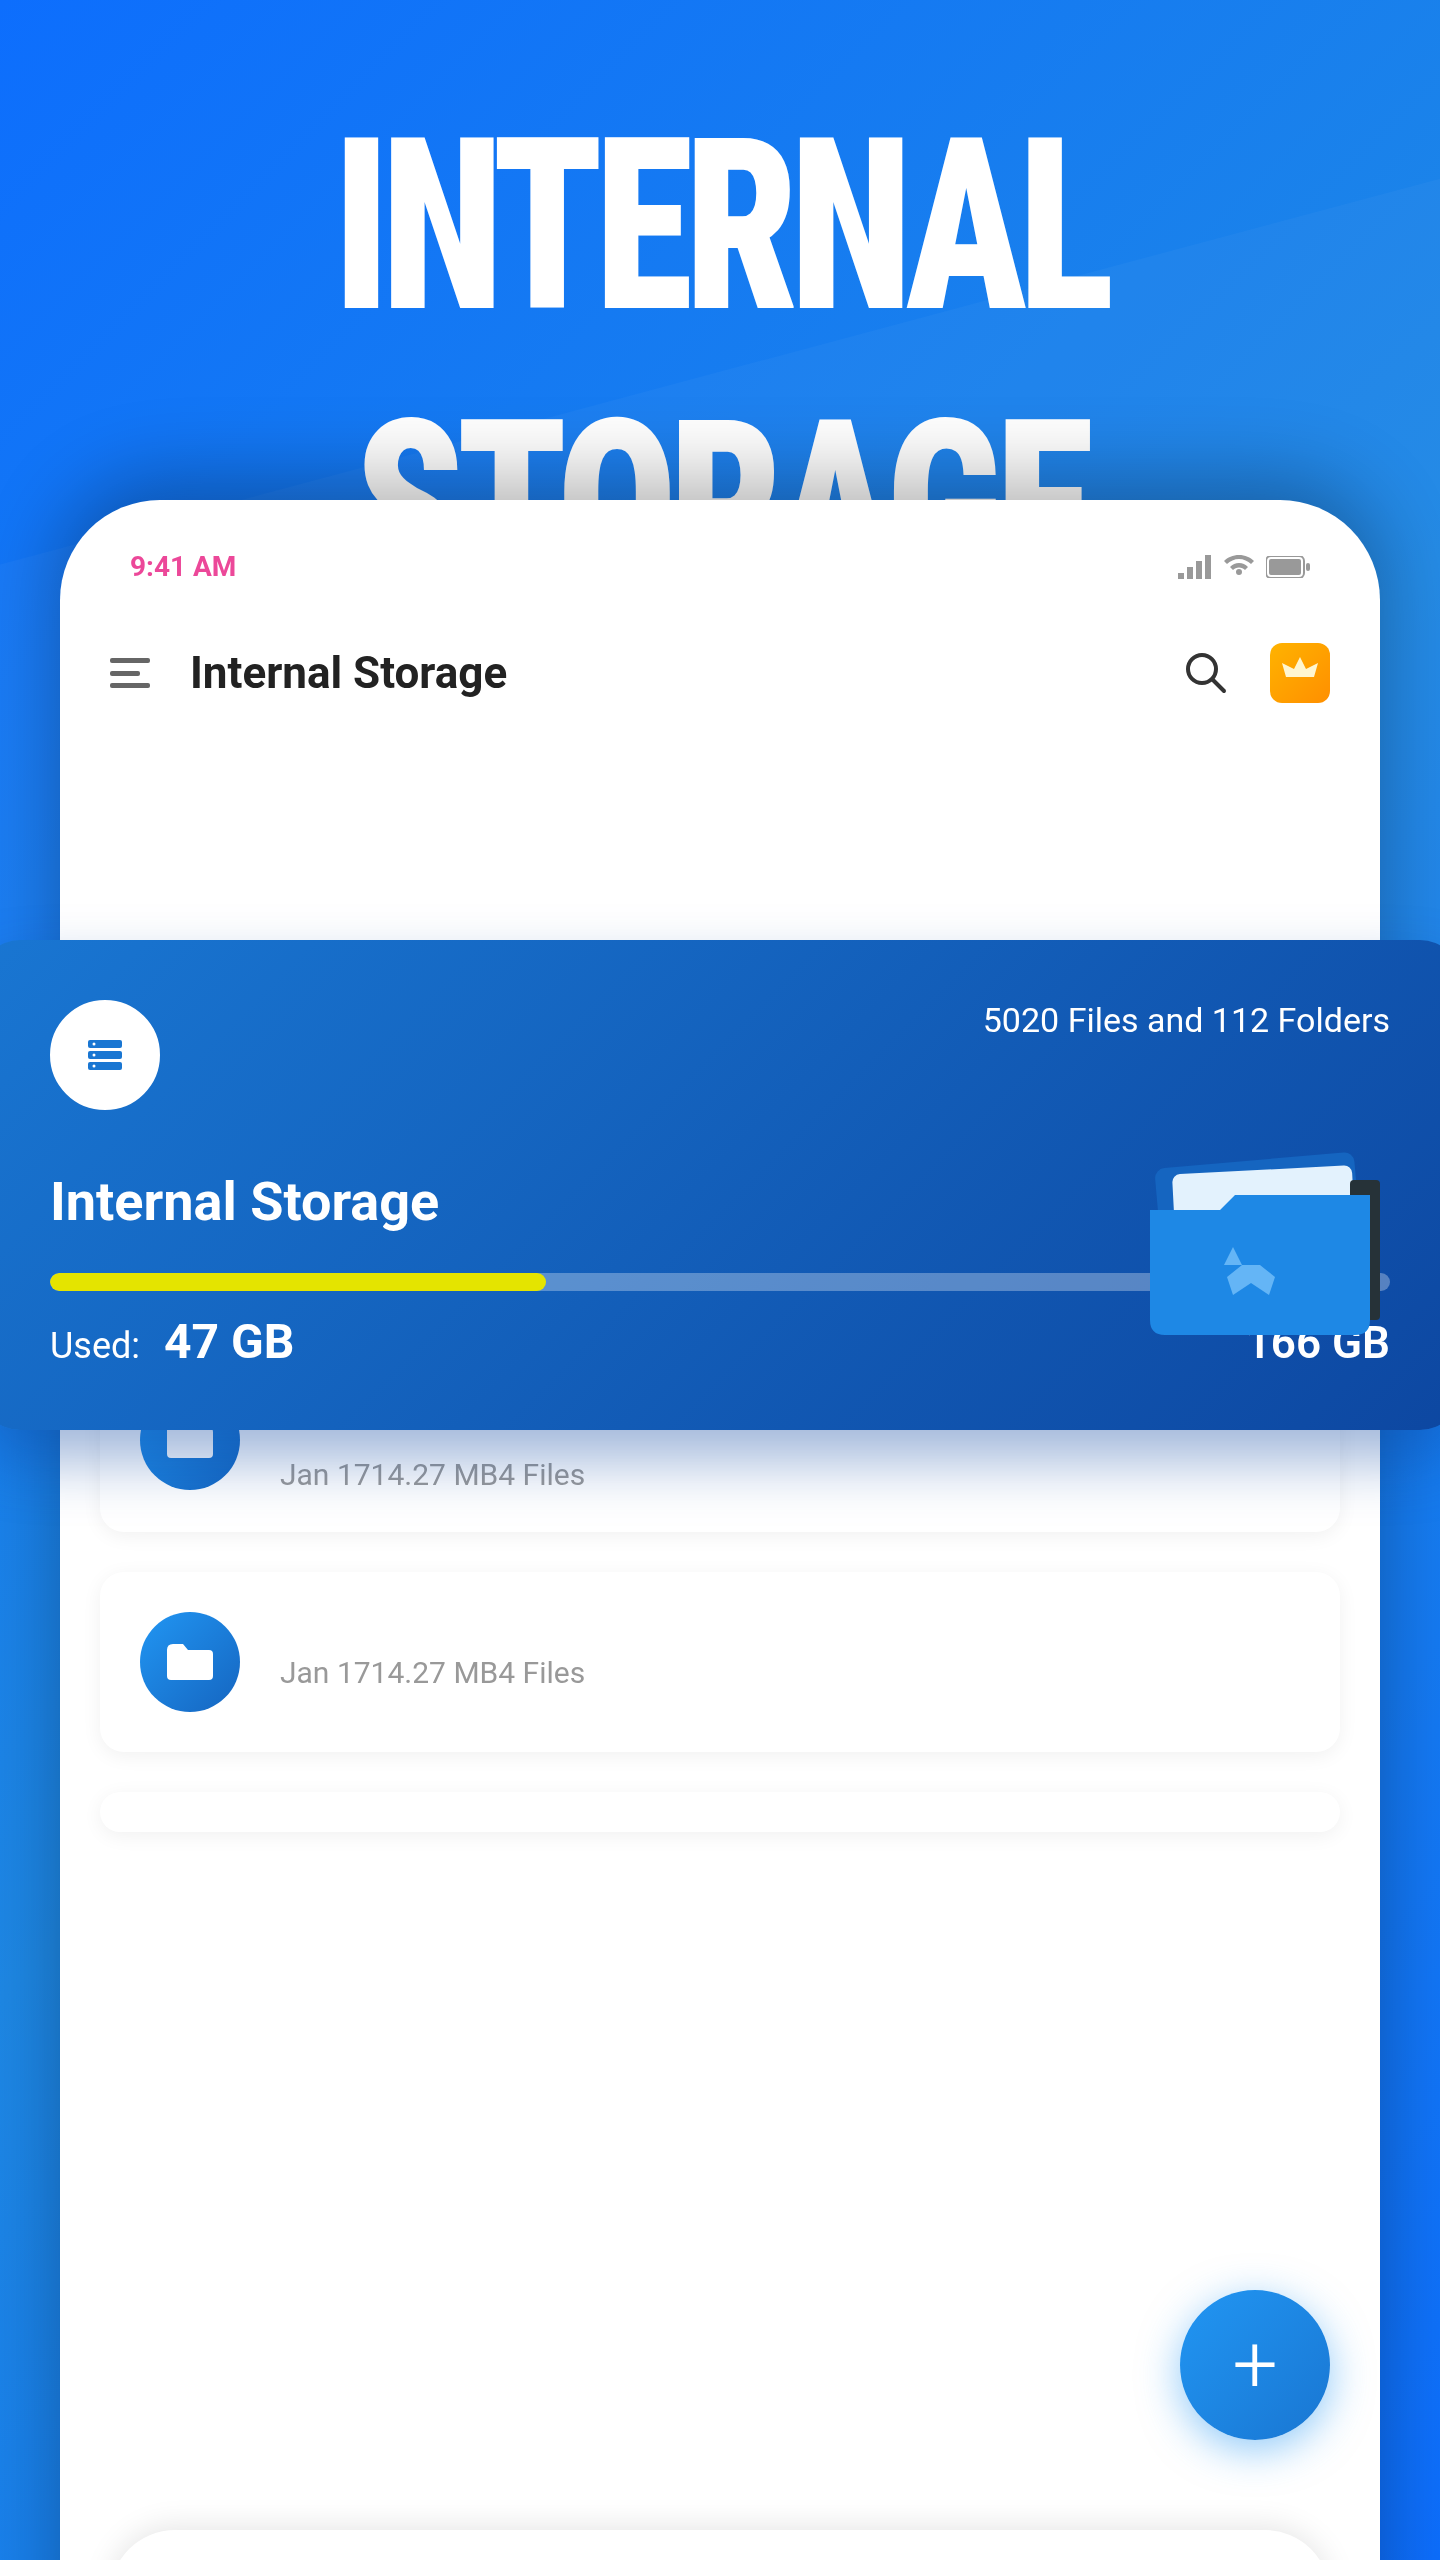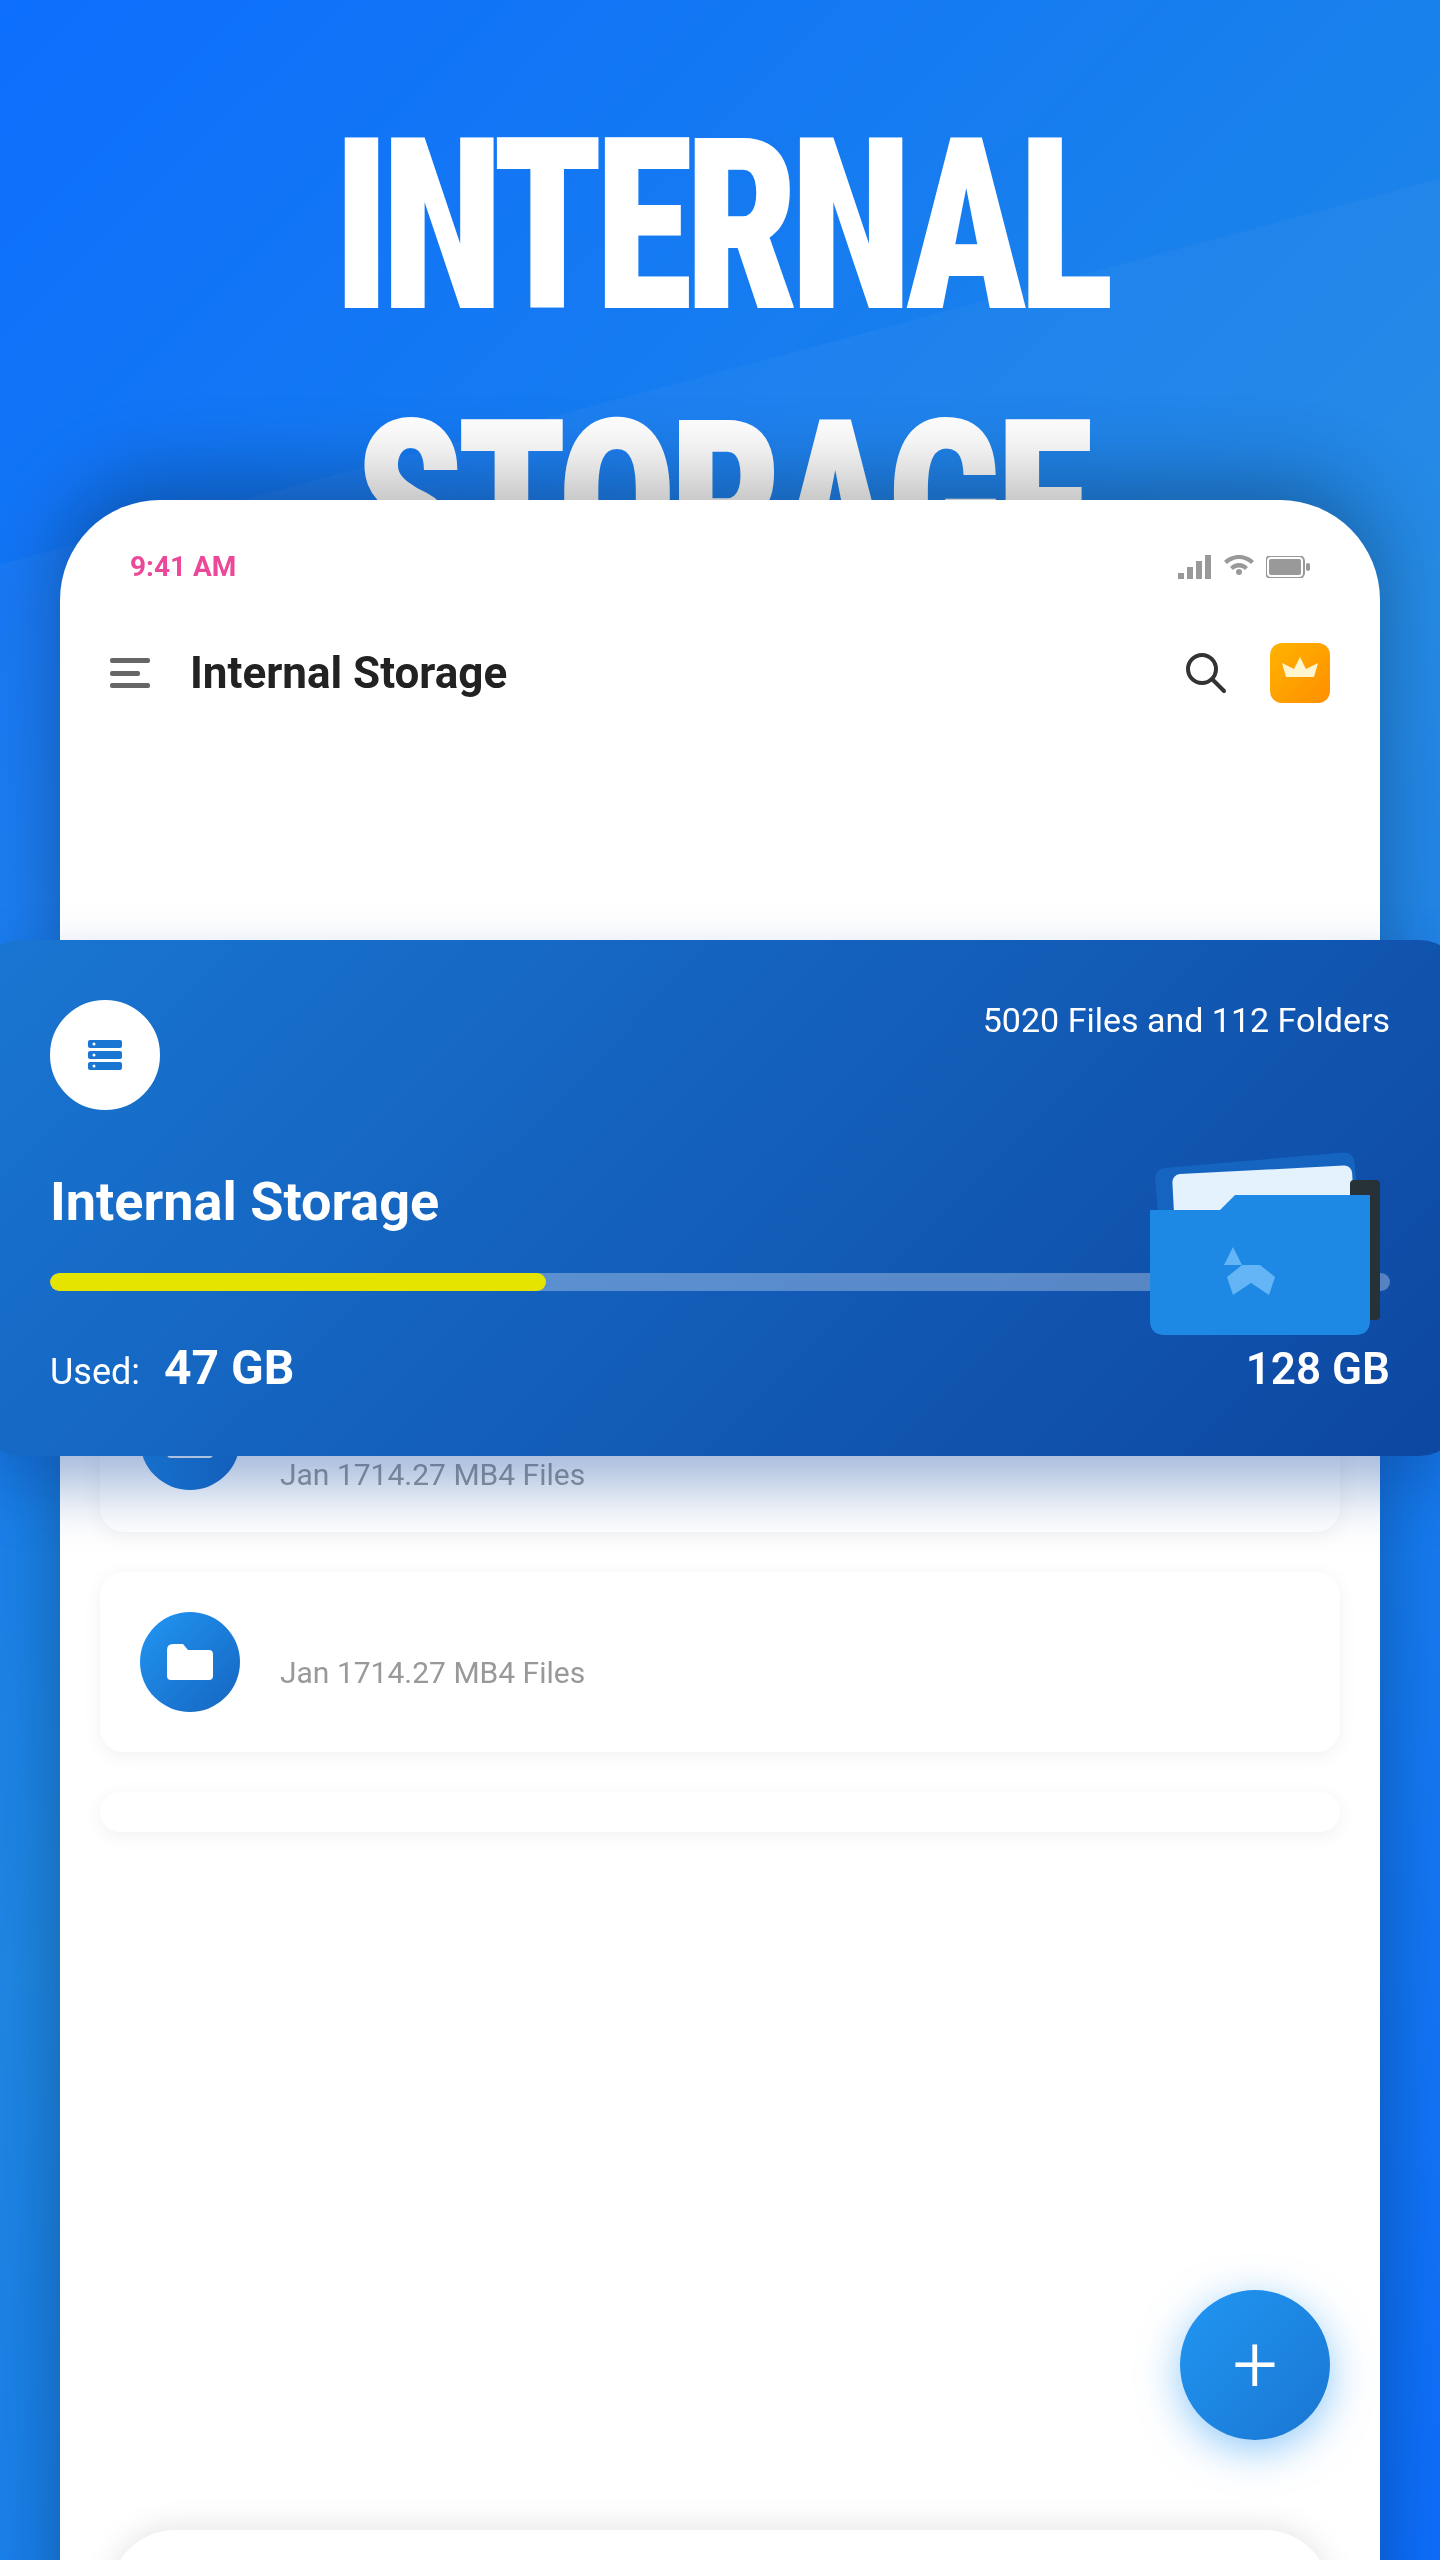--- a/index.html
+++ b/index.html
@@ -19,21 +19,21 @@
 .app-title{font-size:44px;font-weight:700;color:#222;flex:1}
 .search-icon{width:48px;height:48px}
 .crown-icon{width:60px;height:60px;background:linear-gradient(135deg,#ffb300,#ff8f00);border-radius:12px;display:flex;align-items:center;justify-content:center}
 .storage-card{position:absolute;top:440px;left:-80px;right:-80px;background:linear-gradient(135deg,#1976d2,#0d47a1);border-radius:40px;padding:60px 70px;box-shadow:0 30px 60px rgba(13,71,161,0.4);z-index:10}
 .card-top{display:flex;justify-content:space-between;align-items:flex-start}
 .storage-icon-circle{width:110px;height:110px;border:5px solid #fff;border-radius:50%;background:#fff;display:flex;align-items:center;justify-content:center}
 .files-text{color:#fff;font-size:34px;font-weight:400}
 .card-title{color:#fff;font-size:54px;font-weight:700;margin-top:60px}
 .progress-bar{height:18px;background:rgba(255,255,255,0.3);border-radius:10px;margin-top:40px;overflow:hidden}
 .progress-fill{height:100%;background:#e4e400;border-radius:10px;width:37%}
-.card-bottom{display:flex;justify-content:space-between;align-items:baseline;margin-top:48px}
+.card-bottom{display:flex;justify-content:space-between;align-items:baseline;margin-top:22px}
 .used-label{color:#fff;font-size:36px}
 .used-value{color:#fff;font-size:48px;font-weight:700;margin-left:20px}
 .total-value{color:#fff;font-size:44px;font-weight:600}
 .folder-art{position:absolute;right:60px;top:200px;width:280px;height:200px}
 .tabs{display:flex;margin-top:440px;padding:0 40px;border-bottom:1px solid #eee}
 .tab{flex:1;text-align:center;padding:36px 0;font-size:36px;color:#666;position:relative}
 .tab.active{color:#0d6efd}
 .tab.active::after{content:'';position:absolute;bottom:-1px;left:0;right:0;height:5px;background:#0d6efd}
 .folder-list{padding:50px 40px}
 .folder-item{background:#fff;border-radius:24px;box-shadow:0 4px 20px rgba(0,0,0,0.06);padding:40px;margin-bottom:40px;display:flex;align-items:center;gap:40px}
@@ -110,21 +110,21 @@
       <path d="M140 110 l15 12 l-6 18 l-18-12 l-18 12 l-6-18 l15-12 l-18 0 l9-18 l9 18 z" fill="#64b5f6" transform="translate(0,15)"></path>
     </svg>
     <div class="progress-bar">
         <div class="progress-fill"></div>
       </div>
     <div class="card-bottom">
       <div>
         <span class="used-label">Used:</span>
         <span class="used-value">47 GB</span>
       </div>
-      <div class="total-value">128 GB</div>
+      <div class="total-value">166 GB</div>
     </div>
   </div>
 
   <div class="tabs">
     <div class="tab active">Internal Storage</div>
     <div class="tab">Phone Storage</div>
   </div>
 
   <div class="folder-list">
     <div class="folder-item">

